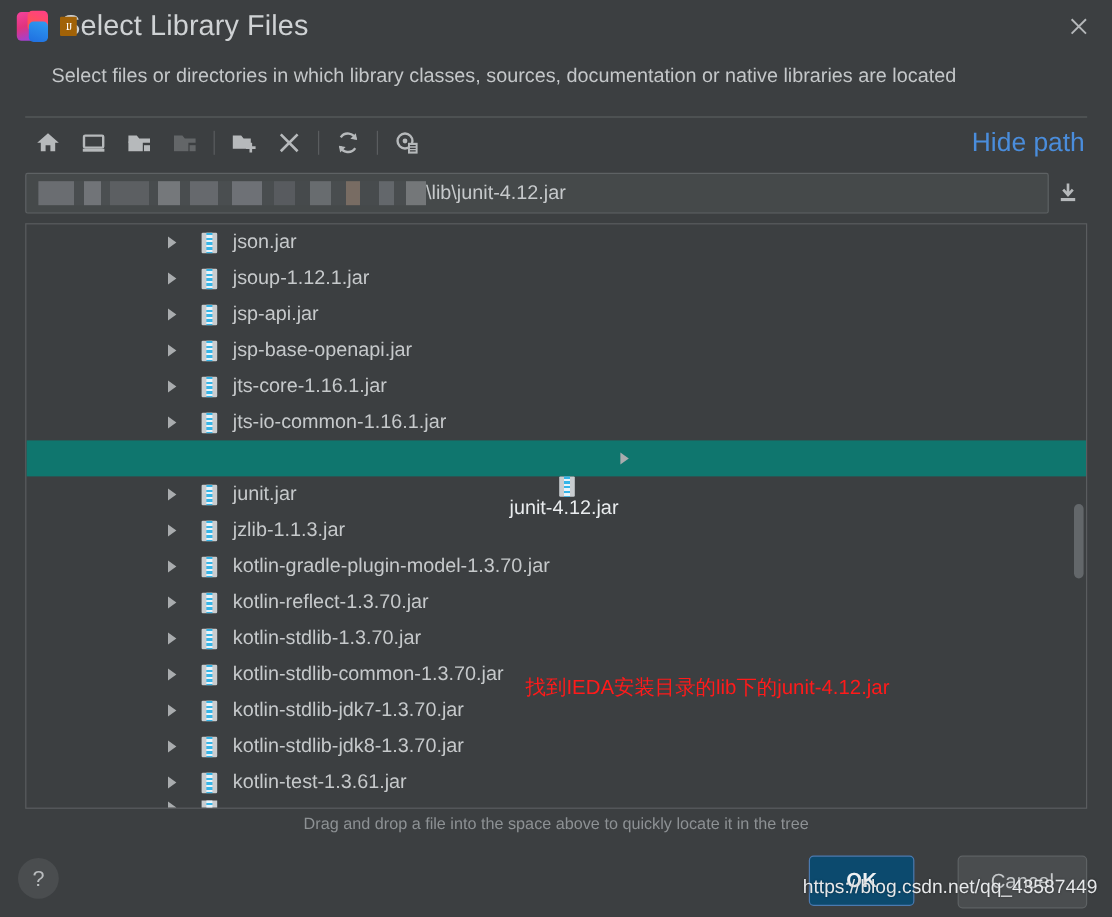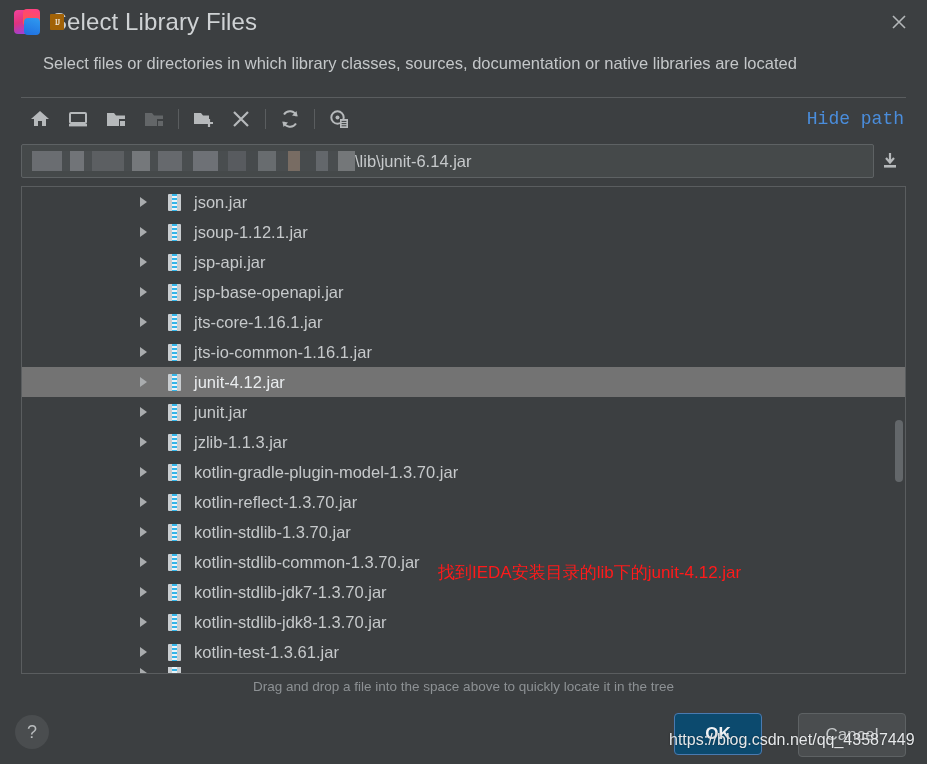--- a/index.html
+++ b/index.html
@@ -89,23 +89,22 @@
   }
   .tb-btn.disabled { opacity: .42; cursor: default; }
   .tb-sep {
     width: 1px; height: 20px; background: #5a5d5f;
     margin: 0 5px;
   }
   #hide-path-link {
     margin-left: auto;
     padding-right: 2px;
     color: #4a8ddc;
-    font-size: 18px;
-    cursor: pointer;
-    font-family: Liberation Mono, monospace;
+    font-size: 22px;
+    cursor: pointer;
   }
 
   
   #path-row {
     position: absolute; left: 21px; top: 144px;
     width: 885px; height: 34px;
     display: flex; align-items: center;
   }
   #path-field {
     width: 853px; height: 34px;
@@ -154,21 +153,21 @@
     position: relative;
     width: 883px; height: 486px;
     overflow: hidden;
   }
   .row {
     position: relative;
     height: 30px;
     display: flex; align-items: center;
     cursor: pointer;
   }
-  .row.selected { background: #737373; }
+  .row.selected { background: #0f766e; flex-direction: column; }
   .row .arrow {
     margin-left: 113px;
     width: 16px; height: 30px;
     display: flex; align-items: center; justify-content: center;
     flex: 0 0 auto;
   }
   .row .arrow svg { display: block; }
   .jar-icon {
     margin-left: 17px;
     width: 13px; height: 17px;
@@ -357,21 +356,21 @@
         <path d="M13.6 13.4 H18.4 M13.6 15.6 H18.4 M13.6 17.8 H18.4" stroke="#3c3f41" stroke-width="1"></path>
       </svg>
     </div>
 
     <div id="hide-path-link">Hide path</div>
   </div>
 
   <div id="path-row">
     <div id="path-field">
       <div id="path-redacted"></div>
-      <div id="path-text">\lib\junit-6.14.jar</div>
+      <div id="path-text">\lib\junit-4.12.jar</div>
     </div>
     <div id="path-import-icon">
       <svg width="20" height="22" viewBox="0 0 20 22">
         <path d="M10 3 V11 M6 8 L10 12.5 L14 8" stroke="#b6b9bb" stroke-width="2.2" fill="none"></path>
         <rect x="4" y="15" width="12" height="2.6" fill="#b6b9bb"></rect>
       </svg>
     </div>
   </div>
 
   <div id="tree-wrap">

